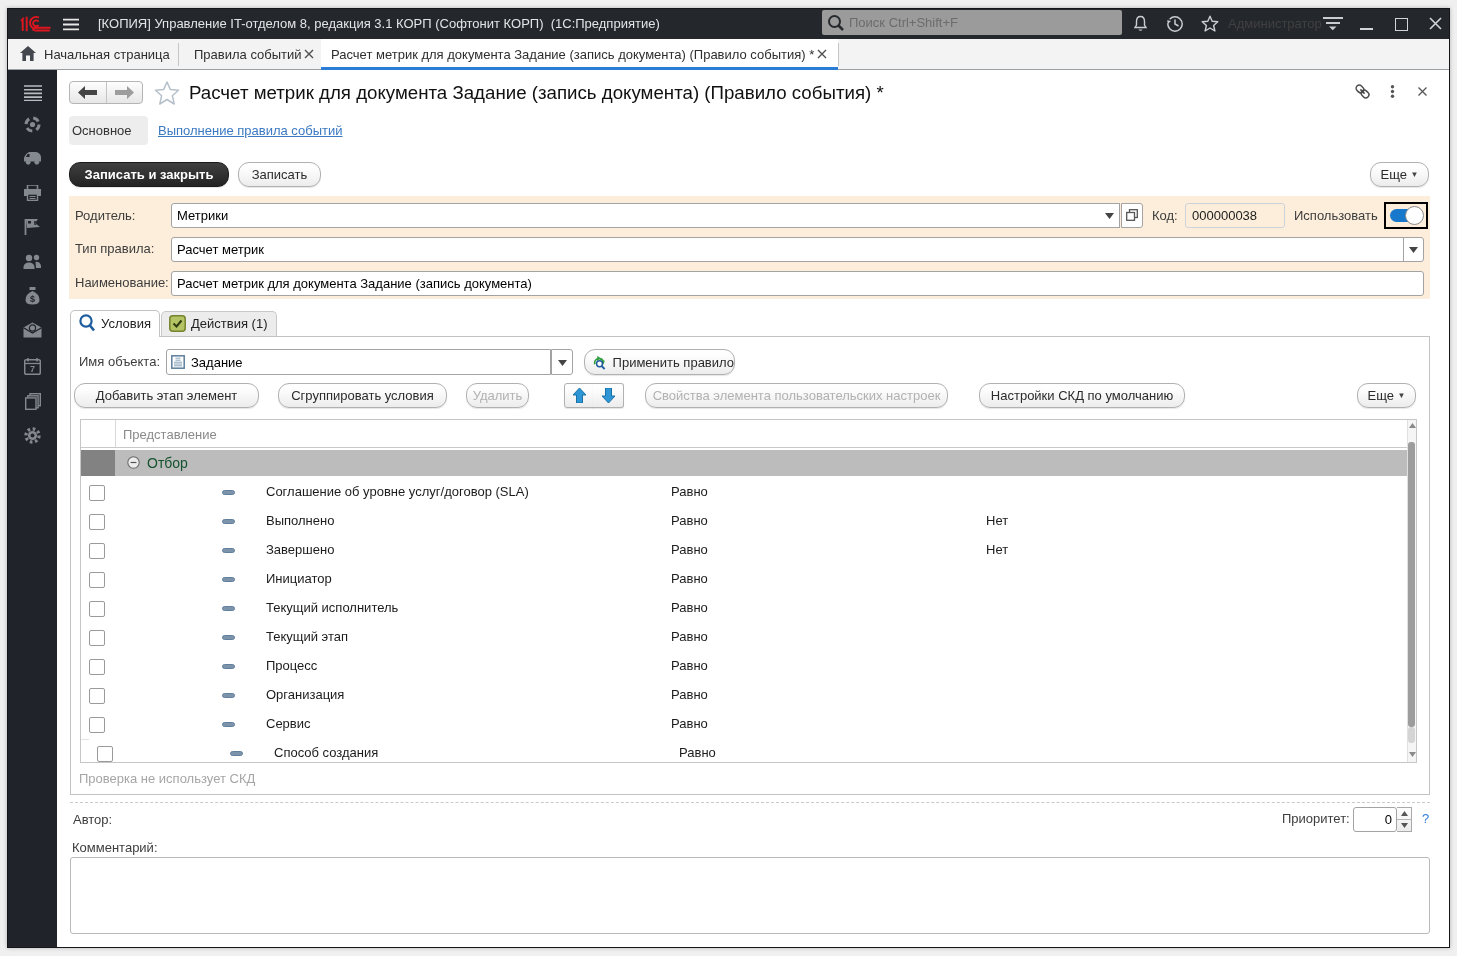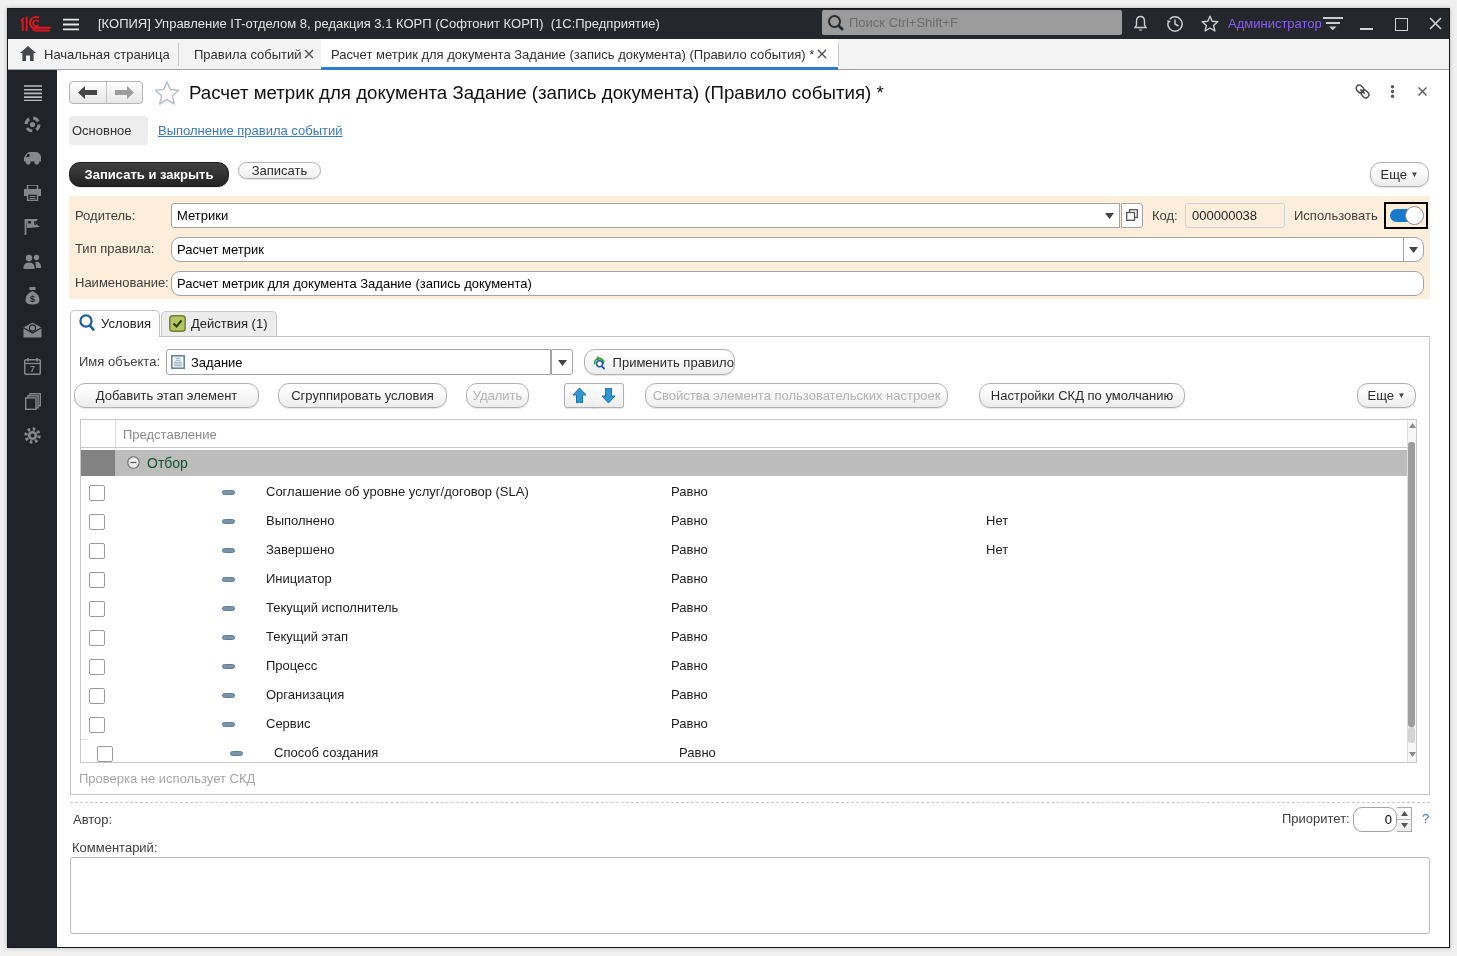--- a/index.html
+++ b/index.html
@@ -1,19 +1,19 @@
 <!DOCTYPE html>
 <html><head><meta charset="utf-8"><style>
 html,body{margin:0;padding:0}
 body{width:1457px;height:956px;background:#f0f0f0;font-family:"Liberation Sans",sans-serif;position:relative;overflow:hidden}
 .a{position:absolute}
 .lbl{position:absolute;font:13px "Liberation Sans",sans-serif;color:#3d3d3d;line-height:16px;white-space:nowrap}
 .btn{position:absolute;box-sizing:border-box;border:1px solid #b1b1b1;border-radius:11px;background:linear-gradient(#fefefe 20%,#ececec);font:13px "Liberation Sans",sans-serif;color:#2b2b2b;display:flex;align-items:center;justify-content:center;white-space:nowrap;box-shadow:0 1px 1px rgba(0,0,0,.10)}
 .btn.dis{color:#b2b2b2}
-.inp{position:absolute;box-sizing:border-box;border:1px solid #a3a3a3;border-radius:9px;background:#fff;font:13px "Liberation Sans",sans-serif;color:#000;display:flex;align-items:center;padding-left:5px;white-space:nowrap}
+.inp{position:absolute;box-sizing:border-box;border:1px solid #a3a3a3;border-radius:3px;background:#fff;font:13px "Liberation Sans",sans-serif;color:#000;display:flex;align-items:center;padding-left:5px;white-space:nowrap}
 .row{position:absolute;left:81px;width:1325px;height:29px;border-bottom:1px solid #e4e4e4;background:#fff}
 .cb{position:absolute;left:8px;top:7px;width:14px;height:14px;border:1px solid #9a9a9a;border-radius:2px;background:#fff}
 .dash{position:absolute;left:141px;top:11.5px;width:13px;height:5.5px;border-radius:2.75px;background:#7b94ab;border:0.5px solid #62809c;box-sizing:border-box}
 .rtx{position:absolute;top:6px;font:13px "Liberation Sans",sans-serif;color:#1c1c1c;line-height:16px}
 </style></head><body>
 
 <div class="a" style="left:7px;top:8px;width:1443px;height:940px;background:#fff;border:1px solid #141619;box-sizing:border-box;box-shadow:0 0 4px rgba(0,0,0,.25)"></div>
 
 <div class="a" style="left:8px;top:9px;width:1441px;height:30px;background:#24272c"></div>
 <svg class="a" style="left:20px;top:15px" width="32" height="18" viewBox="0 0 32 18">
@@ -45,21 +45,21 @@
 <svg class="a" style="left:1166px;top:15px" width="18" height="18" viewBox="0 0 18 18">
     <circle cx="9" cy="9" r="7.2" fill="none" stroke="#ccced1" stroke-width="1.5"></circle>
     <path d="M9 4.5 9 9 12.5 11" fill="none" stroke="#ccced1" stroke-width="1.5"></path>
     <path d="M2.2 4 1.2 8.3 5.4 7.4" fill="#24272c" stroke="none"></path>
     <path d="M2 8 A7.2 7.2 0 0 1 4 4.5" stroke="#24272c" stroke-width="2.2" fill="none"></path>
     <path d="M1.8 9 1.2 5.2 5 6" fill="#ccced1" stroke="none"></path>
   </svg>
 <svg class="a" style="left:1201px;top:15px" width="18" height="18" viewBox="0 0 18 18">
     <path d="M9 1.2 11.2 6.3 16.8 6.8 12.6 10.5 13.9 16 9 13 4.1 16 5.4 10.5 1.2 6.8 6.8 6.3 Z" fill="none" stroke="#ccced1" stroke-width="1.4" stroke-linejoin="round"></path>
   </svg>
-<div class="lbl" style="left:1228px;top:16px;color:#8b5cf6">Администратор</div>
+<div class="lbl" style="left:1228px;top:16px;color:#404040">Администратор</div>
 <svg class="a" style="left:1323px;top:17px" width="20" height="14" viewBox="0 0 20 14">
     <g stroke="#c9ccd0" stroke-width="1.8">
       <path d="M0 1h20M3 6h14"></path>
     </g>
     <path d="M6 9.5 13.5 9.5 9.75 13.2Z" fill="#c9ccd0"></path>
   </svg>
 <div class="a" style="left:1360px;top:28px;width:13px;height:2px;background:#d2d4d7"></div>
 <div class="a" style="left:1395px;top:18px;width:11px;height:11px;border:1.6px solid #d2d4d7"></div>
 <svg class="a" style="left:1429px;top:17px" width="13" height="13" viewBox="0 0 13 13">
     <path d="M1 1 12 12 M12 1 1 12" stroke="#d2d4d7" stroke-width="1.6"></path>
@@ -171,21 +171,21 @@
       <circle cx="2.5" cy="11.2" r="1.7"></circle>
     </g>
   </svg>
 <svg class="a" style="left:1418px;top:87px" width="9" height="9" viewBox="0 0 9 9">
     <path d="M0.5 0.5 8.5 8.5 M8.5 0.5 0.5 8.5" stroke="#565656" stroke-width="1.3"></path>
   </svg>
 <div class="a" style="left:69px;top:116px;width:79px;height:29px;background:#ededed;border-radius:4px"></div>
 <div class="lbl" style="left:72px;top:123px;color:#333">Основное</div>
 <div class="lbl" style="left:158px;top:123px;color:#3b79c2;text-decoration:underline">Выполнение правила событий</div>
 <div class="btn" style="left:69px;top:162px;width:160px;height:25px;background:linear-gradient(#404040,#232323);border-color:#1b1b1b;color:#fff;font-weight:bold">Записать и закрыть</div>
-<div class="btn" style="left:238px;top:162px;width:83px;height:17px">Записать</div>
+<div class="btn" style="left:238px;top:162px;width:83px;height:25px">Записать</div>
 <div class="btn" style="left:1370px;top:162px;width:59px;height:25px">Еще&nbsp;<span style="font-size:8px;color:#444">▼</span></div>
 
 <div class="a" style="left:69px;top:196px;width:1361px;height:103px;background:#fceedb"></div>
 <div class="lbl" style="left:75px;top:208px">Родитель:</div>
 <div class="inp" style="left:171px;top:203px;width:928px;height:25px;border-radius:3px 0 0 3px">Метрики</div>
 <div class="a" style="left:1098px;top:203px;width:22px;height:25px;background:#fff;border:1px solid #a3a3a3;border-left:none;box-sizing:border-box"></div>
 <svg class="a" style="left:1105px;top:213px" width="9" height="6" viewBox="0 0 9 6">
     <path d="M0 0 9 0 4.5 6Z" fill="#444"></path>
   </svg>
 <div class="a" style="left:1121px;top:203px;width:22px;height:25px;background:#fff;border:1px solid #a3a3a3;border-left:1px solid #a3a3a3;border-radius:0 3px 3px 0;box-sizing:border-box"></div>

